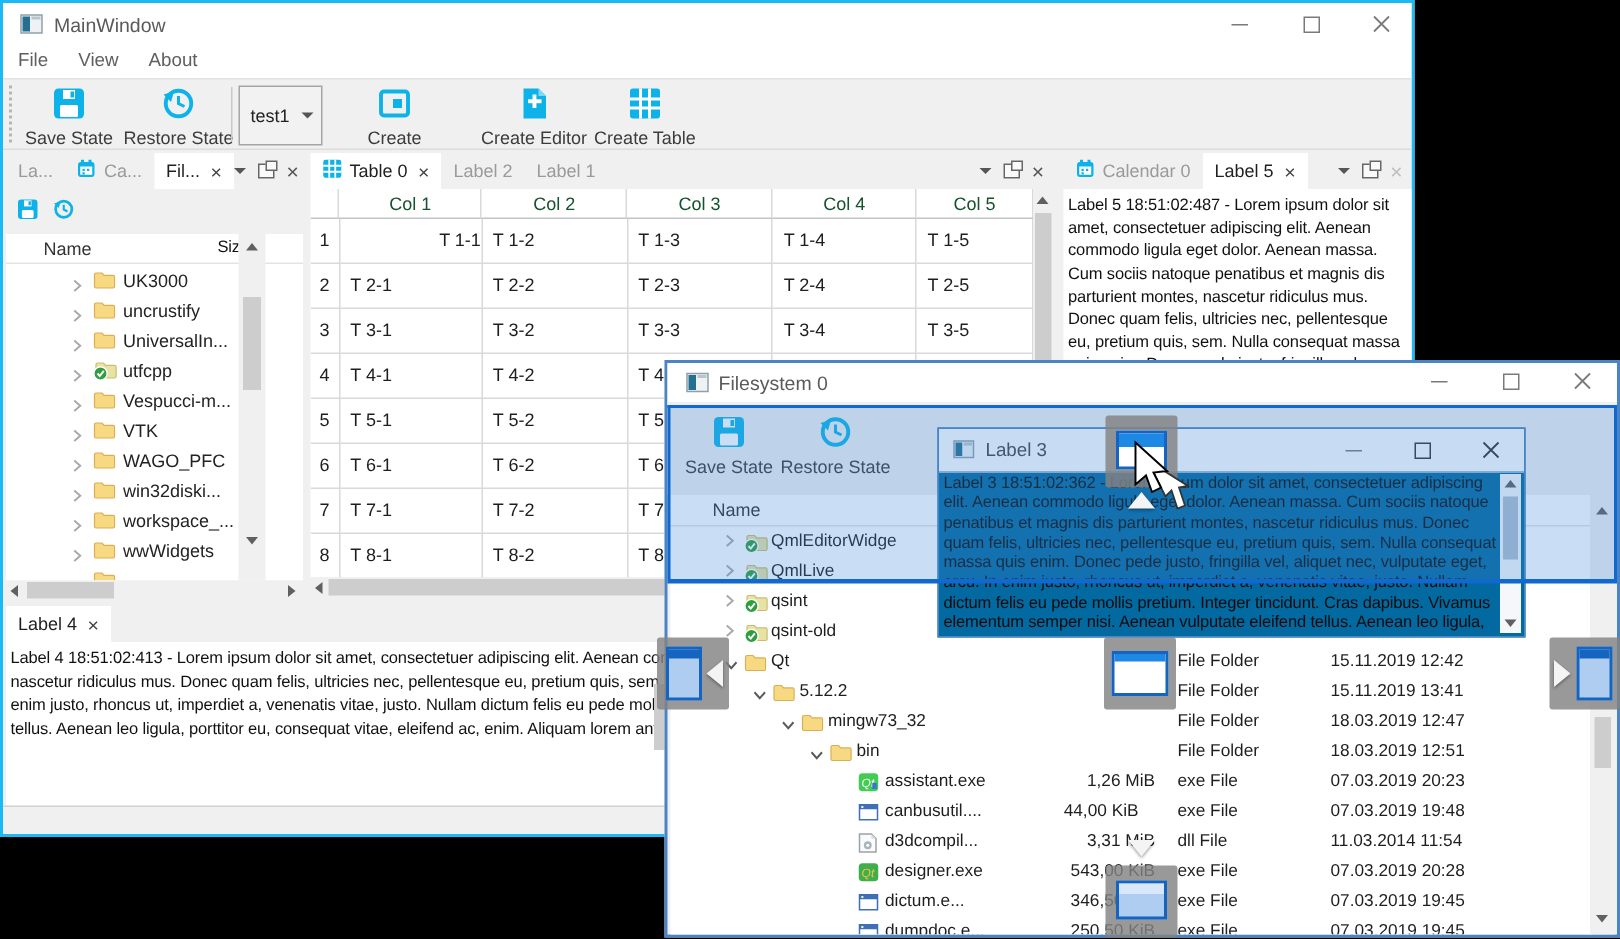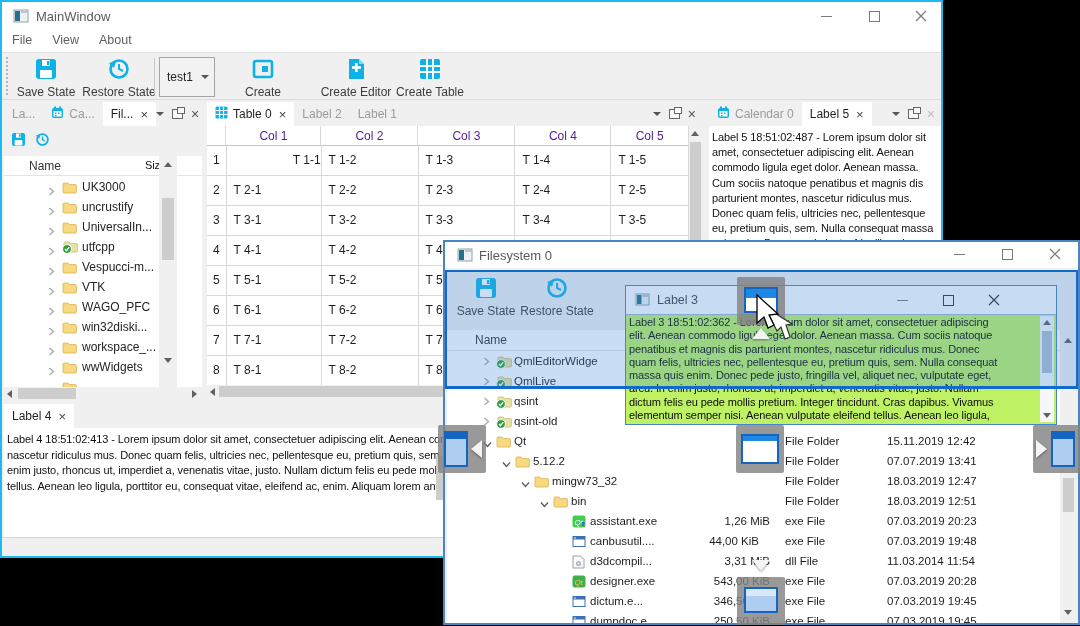--- a/index.html
+++ b/index.html
@@ -45,30 +45,30 @@
   .sb-thumb{position:absolute;background:#cdcdcd;}
   .sb-arrow{width:0;height:0;position:absolute;}
   .up{border-left:4px solid transparent;border-right:4px solid transparent;border-bottom:5px solid #606060;}
   .dn{border-left:4px solid transparent;border-right:4px solid transparent;border-top:5px solid #606060;}
   .lf{border-top:4px solid transparent;border-bottom:4px solid transparent;border-right:5px solid #606060;}
   .rt{border-top:4px solid transparent;border-bottom:4px solid transparent;border-left:5px solid #606060;}
   
   #tbl{position:absolute;left:0;top:26px;right:13px;bottom:15px;background:#fff;overflow:hidden;}
   .trow{display:flex;}
   .tcell{box-sizing:border-box;border-right:1px solid #d9d9d9;border-bottom:1px solid #d9d9d9;font-size:12px;color:#1e1e1e;padding:7px 0 0 7px;height:30px;}
-  .thcell{box-sizing:border-box;border-right:1px solid #d9d9d9;border-bottom:1px solid #c4c4c4;font-size:12px;color:#4c1d95;text-align:center;padding-top:3px;height:20px;}
+  .thcell{box-sizing:border-box;border-right:1px solid #d9d9d9;border-bottom:1px solid #c4c4c4;font-size:12px;color:#14532d;text-align:center;padding-top:3px;height:20px;}
   .numcell{box-sizing:border-box;border-right:1px solid #d9d9d9;border-bottom:1px solid #d9d9d9;font-size:12px;color:#1e1e1e;padding:7px 0 0 6px;height:30px;}
   
   .loremtext{position:absolute;font-size:11px;color:#111;line-height:15.2px;letter-spacing:-0.1px;}
   .clipline{position:absolute;font-size:11px;color:#111;white-space:nowrap;overflow:hidden;letter-spacing:-0.1px;}
   #statusbar{position:absolute;left:0;right:0;bottom:0;height:18px;background:#f0f0f0;border-top:1px solid #d4d4d4;}
   
   #fs-win{left:443px;top:240px;width:637px;height:385px;background:#f0f0f0;border:2px solid #4a84c4;z-index:10;}
   
-  #l3-win{left:625px;top:285px;width:432px;height:140px;background:#bef264;border:1px solid #4a84c4;z-index:30;}
+  #l3-win{left:625px;top:285px;width:392px;height:140px;background:#0369a1;border:1px solid #4a84c4;z-index:30;}
   #l3-win .titlebar{height:28px;background:#fdfdfd;border-bottom:1px solid #9fb8d4;}
   
   #tint{position:absolute;left:445px;top:270px;width:633px;height:116px;background:rgba(62,136,216,0.28);border:2px solid #1169cf;border-bottom:none;box-sizing:border-box;z-index:35;}
   #tint-line{position:absolute;left:445px;top:386px;width:633px;height:3px;background:#1169cf;z-index:40;}
   .drop-box{position:absolute;width:48px;height:48px;background:rgba(130,130,130,0.82);border-radius:2px;z-index:50;}
   .di-rect{position:absolute;box-sizing:border-box;border:2px solid #1565c0;background:#fff;}
   .di-fill{background:#aecdf0;}
   .di-bar{position:absolute;background:#1e88e5;}
   .warr{position:absolute;width:0;height:0;filter:drop-shadow(0 1px 1px rgba(0,0,0,.4));z-index:51;}
   .warr.up{border-left:9px solid transparent;border-right:9px solid transparent;border-bottom:11px solid #f4f4f4;}
@@ -600,21 +600,21 @@
           </div>
           <div class="fsrow" style="top: 100px;">
             <span style="left: 55px; top: 6px;"><svg width="9" height="7">
                 <path d="M1 1.5 L4.5 5.5 L8 1.5" stroke="#5a5a5a" stroke-width="1.3" fill="none"></path>
               </svg></span>
             <span style="left: 68px; top: 3px;"><svg width="15" height="13">
                 <path d="M1 3 q0-1 1-1 h4 l1.4 1.6 h6 q1 0 1 1 V11 q0 1 -1 1 H2 q-1 0 -1 -1 Z" fill="#f7d981" stroke="#dcae53" stroke-width="0.8"></path>
               </svg></span>
             <span style="left: 86px;">5.12.2</span>
             <span style="left: 338px;">File Folder</span>
-            <span style="left: 440px;">07.07.2019 13:41</span>
+            <span style="left: 440px;">15.11.2019 13:41</span>
           </div>
           <div class="fsrow" style="top: 120px;">
             <span style="left: 74px; top: 6px;"><svg width="9" height="7">
                 <path d="M1 1.5 L4.5 5.5 L8 1.5" stroke="#5a5a5a" stroke-width="1.3" fill="none"></path>
               </svg></span>
             <span style="left: 87px; top: 3px;"><svg width="15" height="13">
                 <path d="M1 3 q0-1 1-1 h4 l1.4 1.6 h6 q1 0 1 1 V11 q0 1 -1 1 H2 q-1 0 -1 -1 Z" fill="#f7d981" stroke="#dcae53" stroke-width="0.8"></path>
               </svg></span>
             <span style="left: 105px;">mingw73_32</span>
             <span style="left: 338px;">File Folder</span>

